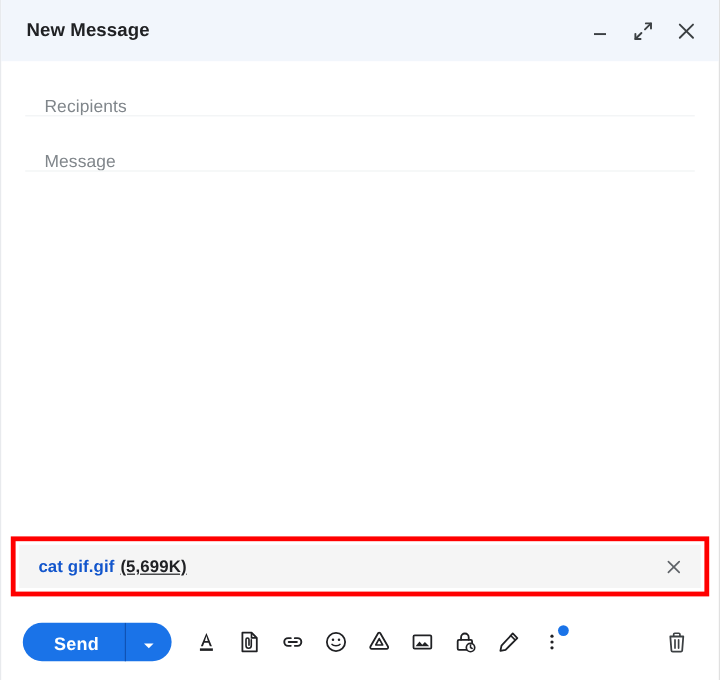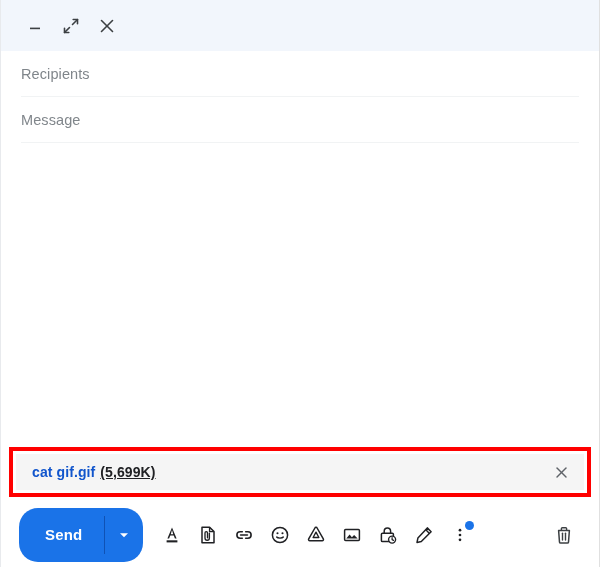--- a/index.html
+++ b/index.html
@@ -59,22 +59,22 @@
     cursor: pointer;
   }
   .win-btn svg { display: block; }
 
   
   .field-row {
     position: relative;
     height: 46px;
     min-height: 46px;
     display: flex;
-    align-items: center;
-    padding: 0 20px;
+    align-items: flex-end;
+    padding: 0 36px;
     box-sizing: border-box;
   }
   .field-row::after {
     content: "";
     position: absolute;
     left: 20px;
     right: 20px;
     bottom: 0;
     height: 1px;
     background: #f1f3f4;
@@ -145,22 +145,22 @@
   .compose-toolbar {
     height: 64px;
     min-height: 64px;
     display: flex;
     align-items: center;
     padding: 0 18px 0 18px;
     box-sizing: border-box;
   }
   .send-group {
     display: flex;
-    align-items: center;
-    height: 54px;
+    align-items: flex-start;
+    height: 32px;
     background: #1a73e8;
     border-radius: 19px;
     overflow: hidden;
     cursor: pointer;
     margin-right: 12px;
   }
   .send-label {
     color: #ffffff;
     font-size: 15px;
     font-weight: bold;
@@ -218,20 +218,21 @@
     color: #3c4043;
     cursor: pointer;
   }
 </style>
 </head>
 <body>
 
 <div class="compose-window">
 
   <div class="compose-header">
+    <div class="compose-title">New Message</div>
     <div class="window-controls">
       <div class="win-btn">
         <svg width="16" height="16" viewBox="0 0 16 16">
           <rect x="3" y="9.6" width="10" height="1.6" fill="currentColor"></rect>
         </svg>
       </div>
       <div class="win-btn">
         <svg width="18" height="18" viewBox="0 0 18 18">
           <g fill="none" stroke="currentColor" stroke-width="1.6" stroke-linecap="round" stroke-linejoin="round">
             <path d="M10.5 7.5 L15.5 2.5"></path>

